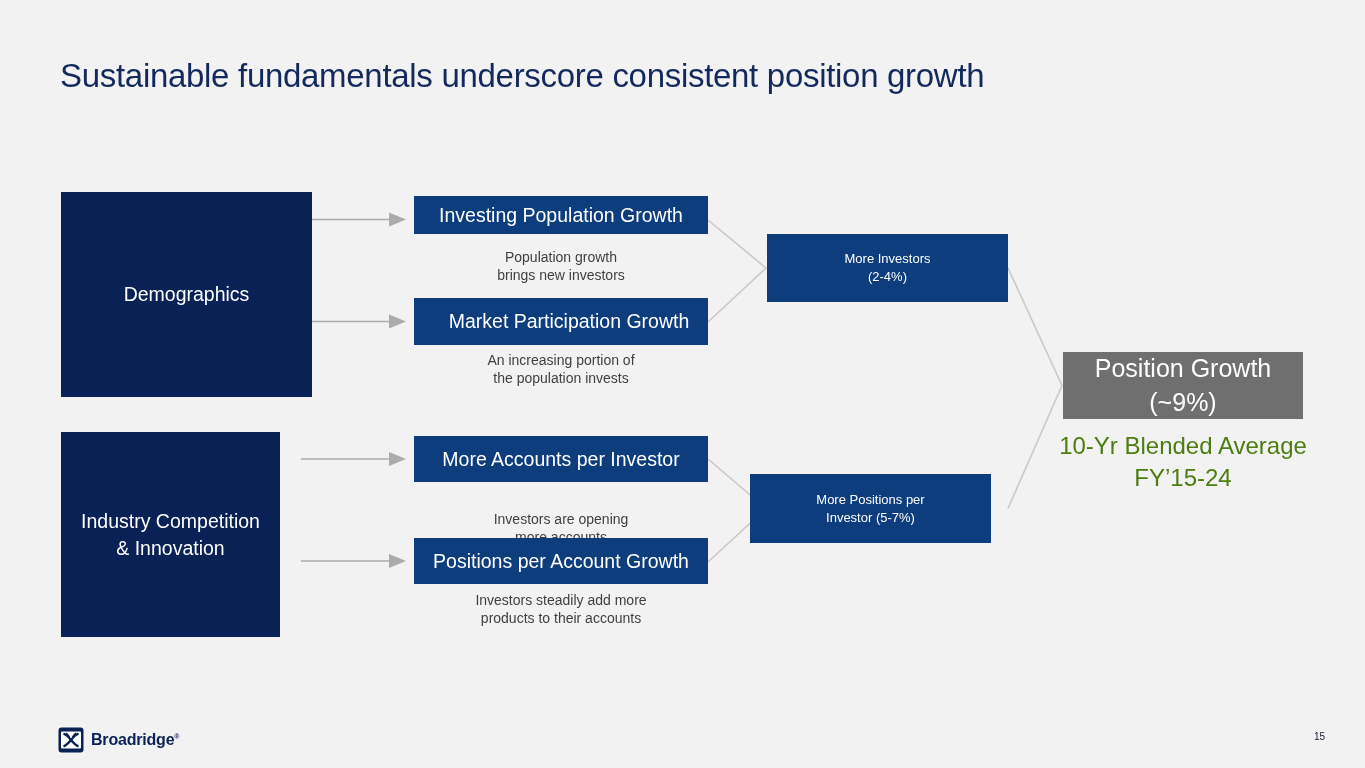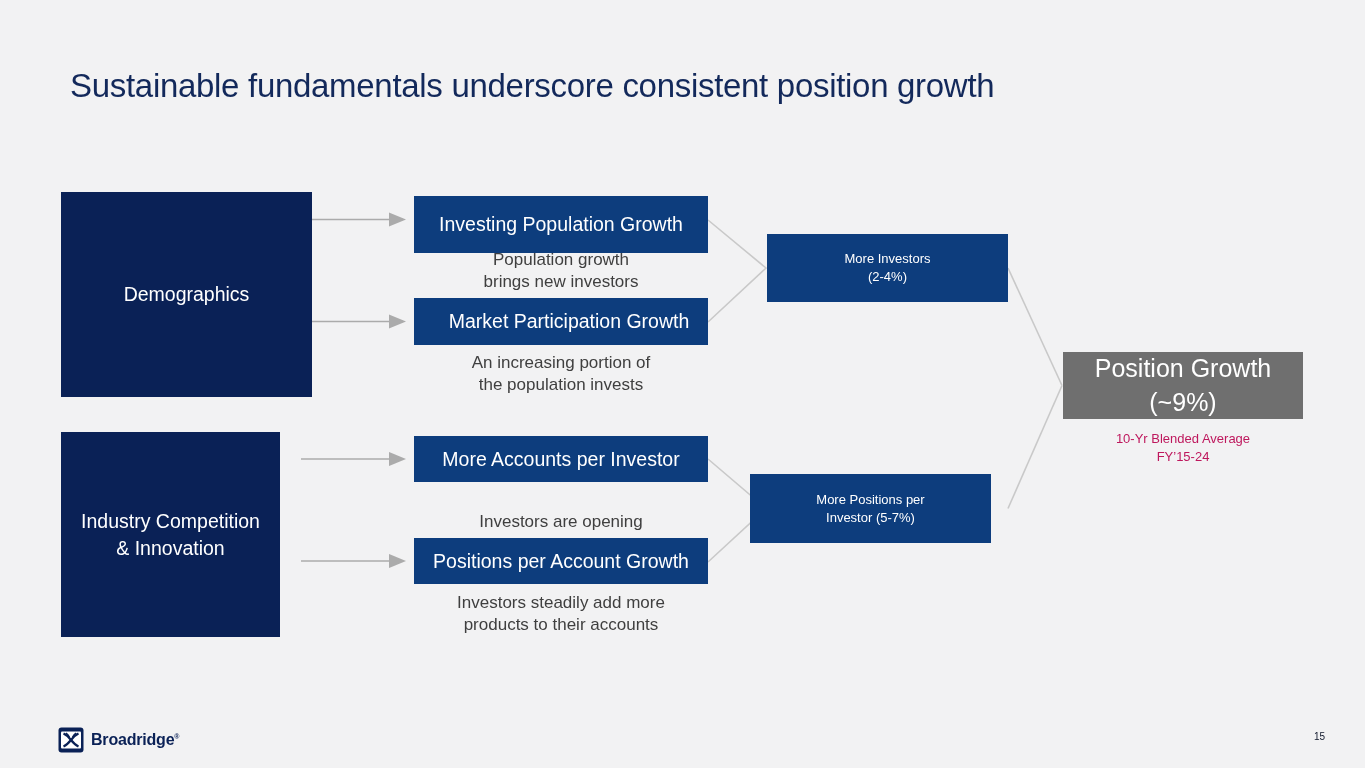--- a/index.html
+++ b/index.html
@@ -12,21 +12,21 @@
     width: 1365px;
     height: 768px;
     background: #f2f2f3;
     overflow: hidden;
   }
   .title {
     position: absolute;
     left: 58px;
     top: 55px;
     width: 1100px;
-    margin: 12px;
+    margin: 2px;
     font-size: 33px;
     font-weight: 500;
     letter-spacing: -0.3px;
     color: #13295b;
   }
   .connectors {
     position: absolute;
     left: 0; top: 0;
   }
   .box {
@@ -53,40 +53,40 @@
     font-size: 13px;
   }
   .result-box {
     background: #6f6f6f;
     font-size: 25px;
   }
   .caption {
     position: absolute;
     text-align: center;
     color: #3f3f3f;
-    font-size: 17px;
+    font-size: 14px;
     line-height: 1.28;
     white-space: pre-line;
   }
   #driver-0 { left: 61px;  top: 192px; width: 251px; height: 205px; }
   #driver-1 { left: 61px;  top: 432px; width: 219px; height: 205px; }
-  #factor-0 { left: 414px; top: 196px; width: 294px; height: 57px; }
+  #factor-0 { left: 414px; top: 196px; width: 294px; height: 38px; }
   #factor-1 { left: 414px; top: 298px; width: 294px; height: 47px; padding-left: 16px; }
   #factor-2 { left: 414px; top: 436px; width: 294px; height: 46px; }
   #factor-3 { left: 414px; top: 538px; width: 294px; height: 46px; }
   #caption-0 { left: 414px; top: 249px; width: 294px; }
   #caption-1 { left: 414px; top: 352px; width: 294px; }
   #caption-2 { left: 414px; top: 511px; width: 294px; }
   #caption-3 { left: 414px; top: 592px; width: 294px; }
   #outcome-0 { left: 767px; top: 234px; width: 241px; height: 68px; }
   #outcome-1 { left: 750px; top: 474px; width: 241px; height: 69px; }
   #result-box { left: 1063px; top: 352px; width: 240px; height: 67px; }
   #result-caption {
     left: 1033px; top: 430px; width: 300px;
-    font-size: 13px; color: #be185d; line-height: 1.35;
+    font-size: 24px; color: #4d7c0f; line-height: 1.35;
   }
   .footer-logo {
     position: absolute;
     left: 58px;
     top: 727px;
     display: flex;
     align-items: center;
     gap: 7px;
   }
   .logo-text {

